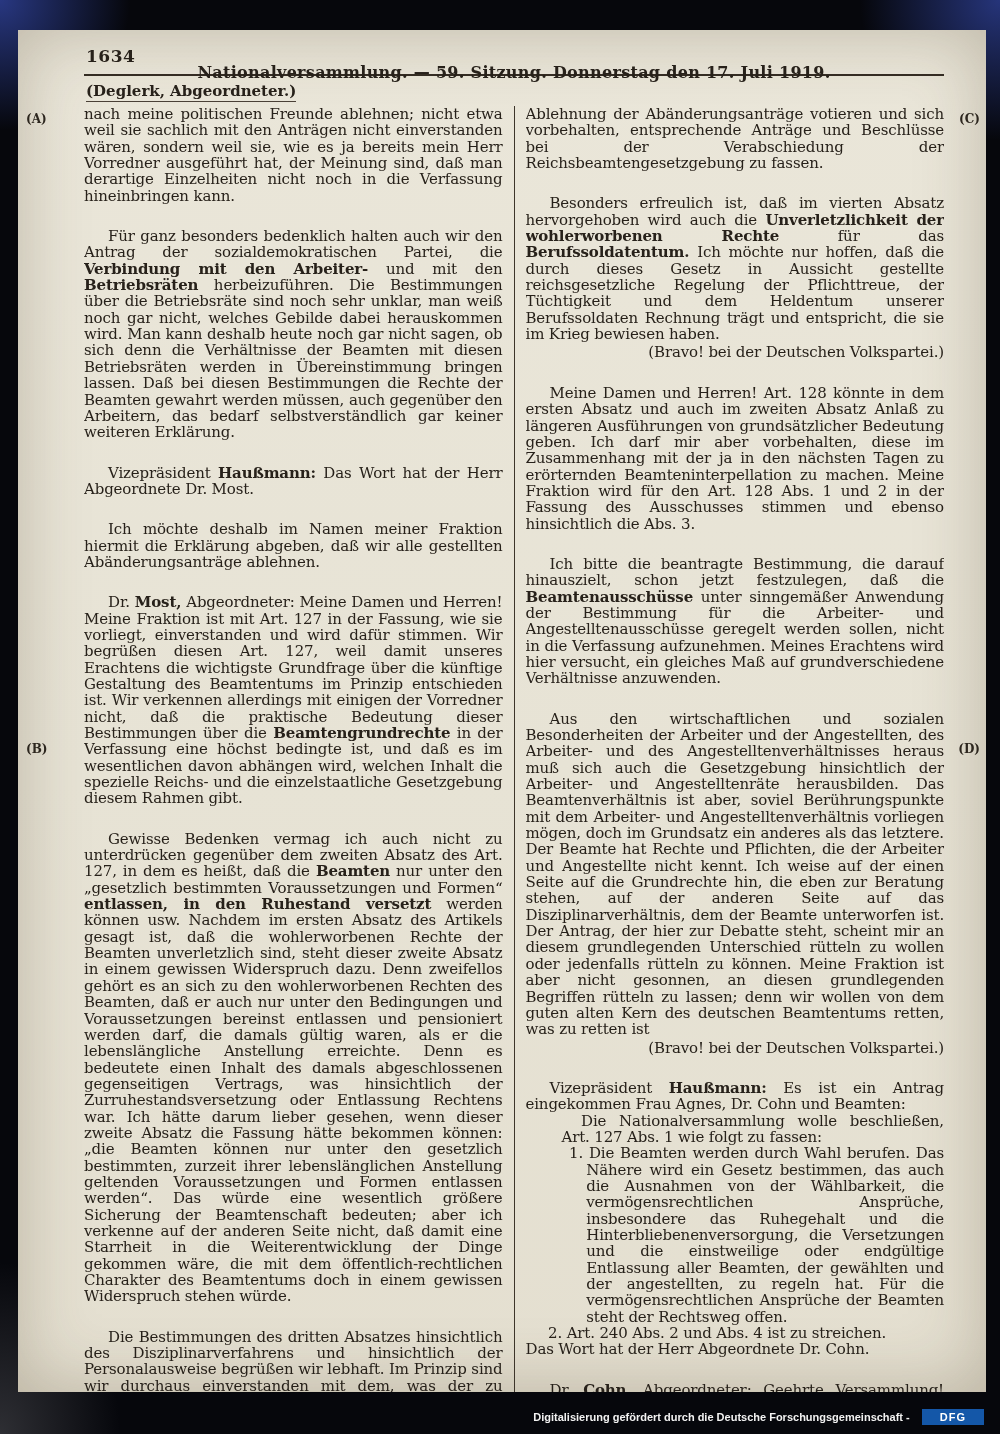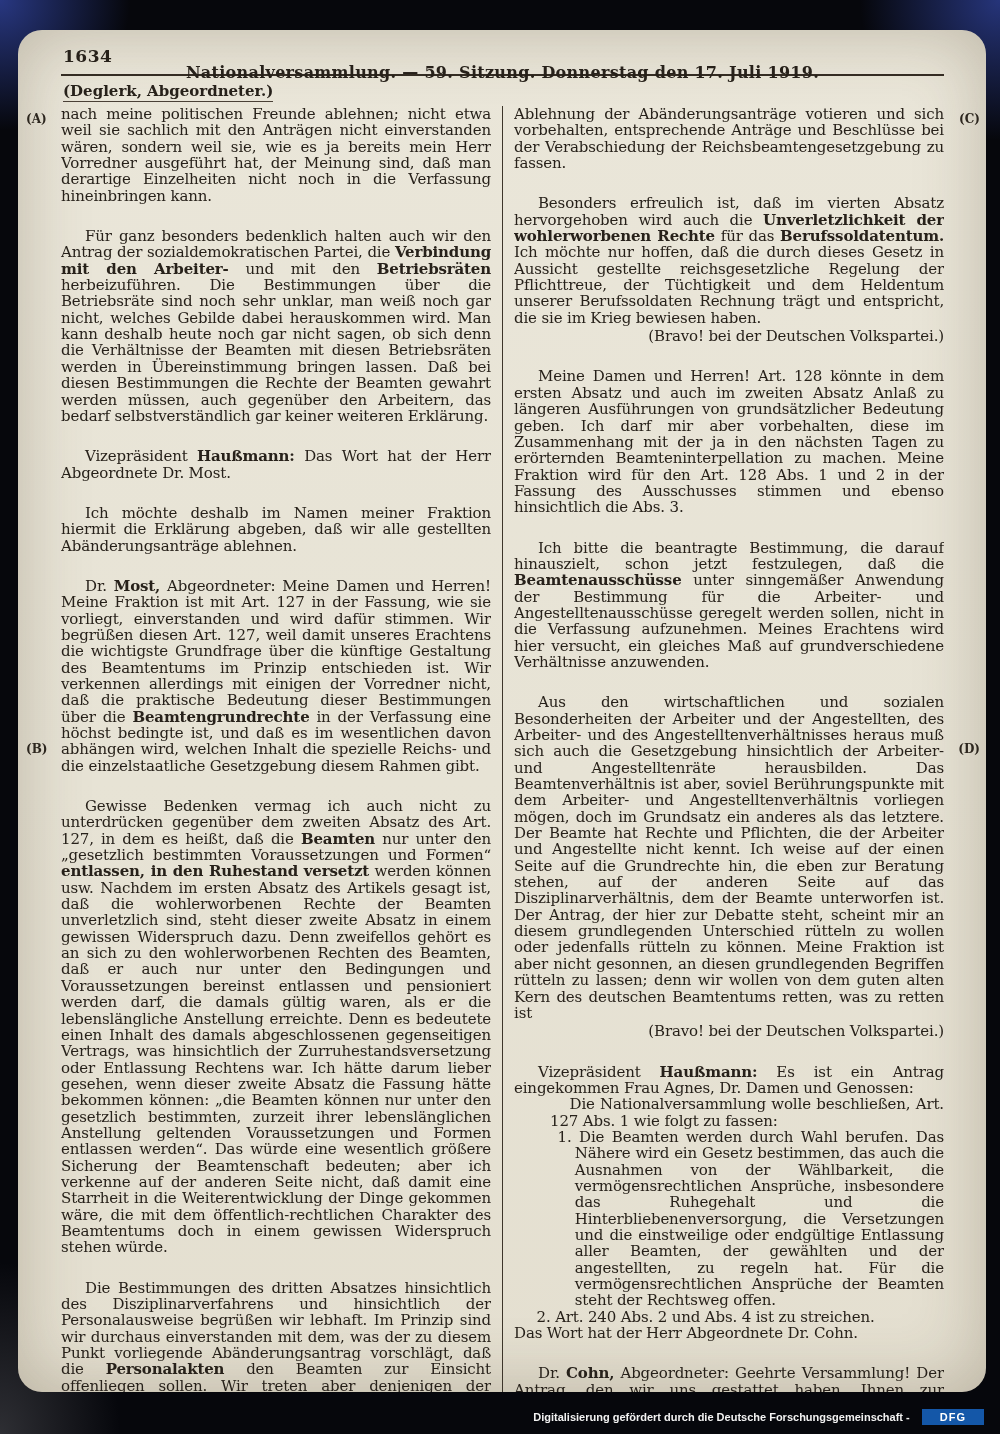--- a/index.html
+++ b/index.html
@@ -9,25 +9,24 @@
     background:
       radial-gradient(circle at 0% 0%, rgba(46,64,150,.85) 0, rgba(46,64,150,0) 130px),
       radial-gradient(circle at 100% 0%, rgba(46,64,150,.8) 0, rgba(46,64,150,0) 140px),
       radial-gradient(ellipse at 0% 100%, rgba(120,120,125,.35) 0, rgba(120,120,125,0) 120px),
       #06070c;
   }
   .page{
     position:absolute;left:18px;right:14px;top:30px;bottom:42px;
     background:linear-gradient(180deg,#eae6d9 0%,#e7e3d5 55%,#e4dfd0 100%);
     box-shadow:inset 0 0 70px rgba(75,60,35,.28);
-    padding:16px 42px 8px 43px;box-sizing:border-box;
+    padding:16px 42px 8px 66px;box-sizing:border-box;
     color:#27211a;
     font-family:"DejaVu Serif", serif;
     overflow:hidden;
-    border-radius:24px;
   }
   .hdr{position:relative;height:24px;}
   .pagenum{position:absolute;left:2px;top:0;font-size:17px;font-weight:bold;letter-spacing:.5px;}
   .ptitle{position:absolute;left:0;right:0;top:17px;text-align:center;font-size:16px;font-weight:bold;letter-spacing:.3px;}
   .hrule{border:0;border-top:2.5px solid #342c23;margin:4px 0 0 0;}
   .runhead{display:inline-block;font-size:15px;font-weight:bold;margin:6px 0 2px 2px;border-bottom:1px solid #4a4036;padding-bottom:1px;}
   .cols{display:flex;align-items:stretch;margin-top:2px;}
   .col{flex:1 1 0;font-size:15px;line-height:16.35px;letter-spacing:-.15px;text-align:justify;overflow:hidden;}
   .divider{width:1px;background:#3d352a;margin:0 11px;flex:0 0 auto;}
   .para{margin:0;text-align:justify;}
@@ -80,21 +79,21 @@
         </div>
       <div class="divider"></div>
       <div class="col">
           <p class="para "><span>Ablehnung der Abänderungsanträge votieren und sich vorbehalten, entsprechende Anträge und Beschlüsse bei der Verabschiedung der Reichsbeamtengesetzgebung zu fassen.</span></p>
           <p class="para ind sp"><span>Besonders erfreulich ist, daß im vierten Absatz hervorgehoben wird auch die </span><b>Unverletzlichkeit der wohlerworbenen Rechte</b><span> für das </span><b>Berufssoldatentum.</b><span> Ich möchte nur hoffen, daß die durch dieses Gesetz in Aussicht gestellte reichsgesetzliche Regelung der Pflichttreue, der Tüchtigkeit und dem Heldentum unserer Berufssoldaten Rechnung trägt und entspricht, die sie im Krieg bewiesen haben.</span></p>
           <p class="para ctr"><span>(Bravo! bei der Deutschen Volkspartei.)</span></p>
           <p class="para ind"><span>Meine Damen und Herren! Art. 128 könnte in dem ersten Absatz und auch im zweiten Absatz Anlaß zu längeren Ausführungen von grundsätzlicher Bedeutung geben. Ich darf mir aber vorbehalten, diese im Zusammenhang mit der ja in den nächsten Tagen zu erörternden Beamteninterpellation zu machen. Meine Fraktion wird für den Art. 128 Abs. 1 und 2 in der Fassung des Ausschusses stimmen und ebenso hinsichtlich die Abs. 3.</span></p>
           <p class="para ind sp"><span>Ich bitte die beantragte Bestimmung, die darauf hinauszielt, schon jetzt festzulegen, daß die </span><b>Beamtenausschüsse</b><span> unter sinngemäßer Anwendung der Bestimmung für die Arbeiter- und Angestelltenausschüsse geregelt werden sollen, nicht in die Verfassung aufzunehmen. Meines Erachtens wird hier versucht, ein gleiches Maß auf grundverschiedene Verhältnisse anzuwenden.</span></p>
           <p class="para ind sp"><span>Aus den wirtschaftlichen und sozialen Besonderheiten der Arbeiter und der Angestellten, des Arbeiter- und des Angestelltenverhältnisses heraus muß sich auch die Gesetzgebung hinsichtlich der Arbeiter- und Angestelltenräte herausbilden. Das Beamtenverhältnis ist aber, soviel Berührungspunkte mit dem Arbeiter- und Angestelltenverhältnis vorliegen mögen, doch im Grundsatz ein anderes als das letztere. Der Beamte hat Rechte und Pflichten, die der Arbeiter und Angestellte nicht kennt. Ich weise auf der einen Seite auf die Grundrechte hin, die eben zur Beratung stehen, auf der anderen Seite auf das Disziplinarverhältnis, dem der Beamte unterworfen ist. Der Antrag, der hier zur Debatte steht, scheint mir an diesem grundlegenden Unterschied rütteln zu wollen oder jedenfalls rütteln zu können. Meine Fraktion ist aber nicht gesonnen, an diesen grundlegenden Begriffen rütteln zu lassen; denn wir wollen von dem guten alten Kern des deutschen Beamtentums retten, was zu retten ist</span></p>
           <p class="para ctr"><span>(Bravo! bei der Deutschen Volkspartei.)</span></p>
-          <p class="para ind sp"><span>Vizepräsident </span><b>Haußmann:</b><span> Es ist ein Antrag eingekommen Frau Agnes, Dr. Damen und Genossen:</span></p>
+          <p class="para ind sp"><span>Vizepräsident </span><b>Haußmann:</b><span> Es ist ein Antrag eingekommen Frau Agnes, Dr. Cohn und Beamten:</span></p>
           <p class="para blk"><span>Die Nationalversammlung wolle beschließen, Art. 127 Abs. 1 wie folgt zu fassen:</span></p>
           <p class="para hang"><span>1. Die Beamten werden durch Wahl berufen. Das Nähere wird ein Gesetz bestimmen, das auch die Ausnahmen von der Wählbarkeit, die vermögensrechtlichen Ansprüche, insbesondere das Ruhegehalt und die Hinterbliebenenversorgung, die Versetzungen und die einstweilige oder endgültige Entlassung aller Beamten, der gewählten und der angestellten, zu regeln hat. Für die vermögensrechtlichen Ansprüche der Beamten steht der Rechtsweg offen.</span></p>
           <p class="para blk2"><span>2. Art. 240 Abs. 2 und Abs. 4 ist zu streichen.</span></p>
           <p class="para "><span>Das Wort hat der Herr Abgeordnete Dr. Cohn.</span></p>
           <p class="para ind sp"><span>Dr. </span><b>Cohn,</b><span> Abgeordneter: Geehrte Versammlung! Der Antrag, den wir uns gestattet haben, Ihnen zur Beschlußfassung zu unterbreiten, steht in Übereinstimmung mit den besten politischen Traditionen. Er beruht nämlich auf den Bestimmungen des </span><b>Erfurter Parteiprogramms.</b><span> Das Erfurter Parteiprogramm fordert, und zwar nicht für ein sozialistisches Gemeinwesen, sondern von dem</span></p>
         </div>
     </div>
 
     <span class="mlabel a">(A)</span>
     <span class="mlabel b">(B)</span>

